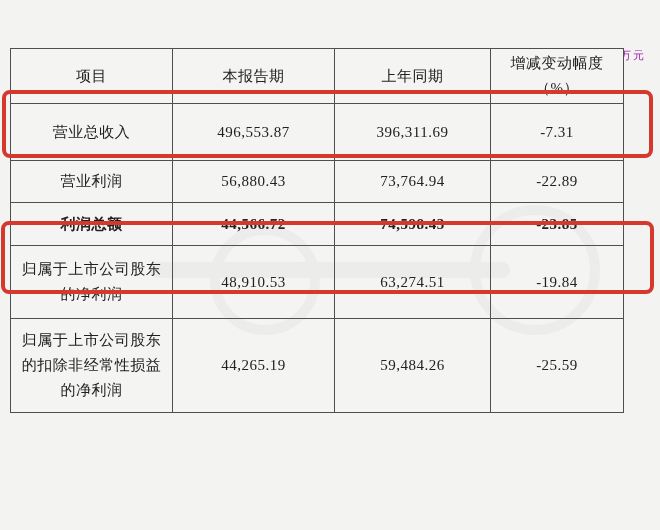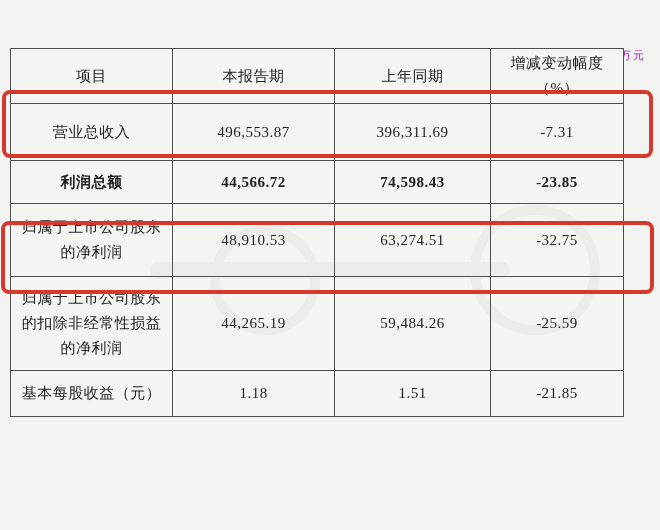--- a/index.html
+++ b/index.html
@@ -94,43 +94,43 @@
         <th>上年同期</th>
         <th class="change-hdr">增减变动幅度
 （%）</th>
       </tr>
       <tr class="rh-r0">
         <td>营业总收入</td>
         <td>496,553.87</td>
         <td>396,311.69</td>
         <td>-7.31</td>
       </tr>
+      <tr class="rh-r1">
+        <td>营业利润</td>
+        <td>56,880.43</td>
+        <td>73,764.94</td>
+        <td>-22.89</td>
+      </tr>
       <tr class="rh-r2">
         <td>利润总额</td>
         <td>44,566.72</td>
         <td>74,598.43</td>
         <td>-23.85</td>
       </tr>
       <tr class="rh-r3">
         <td>归属于上市公司股东的净利润</td>
         <td>48,910.53</td>
         <td>63,274.51</td>
-        <td>-32.75</td>
+        <td>-19.84</td>
       </tr>
       <tr class="rh-r4">
         <td>归属于上市公司股东的扣除非经常性损益的净利润</td>
         <td>44,265.19</td>
         <td>59,484.26</td>
         <td>-25.59</td>
-      </tr>
-      <tr class="rh-r5">
-        <td>基本每股收益（元）</td>
-        <td>1.18</td>
-        <td>1.51</td>
-        <td>-21.85</td>
       </tr>
     </tbody>
   </table>
 
   <div class="watermark">
     <div class="wm-circle wm-c1"></div>
     <div class="wm-circle wm-c2"></div>
     <div class="wm-bar"></div>
   </div>
 

